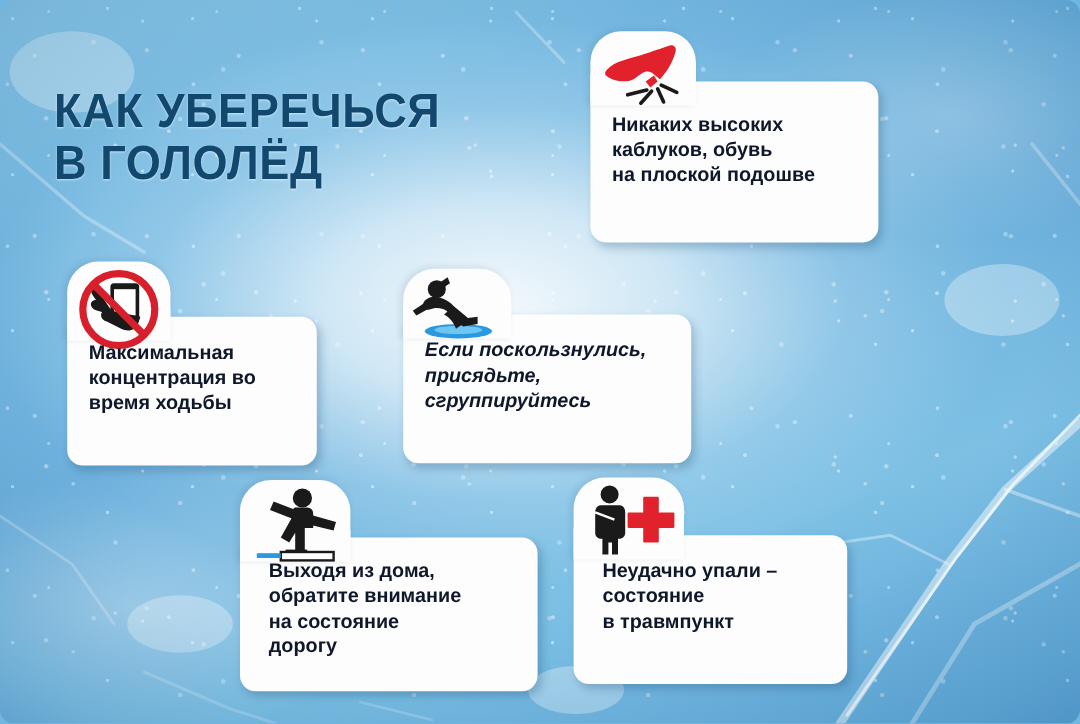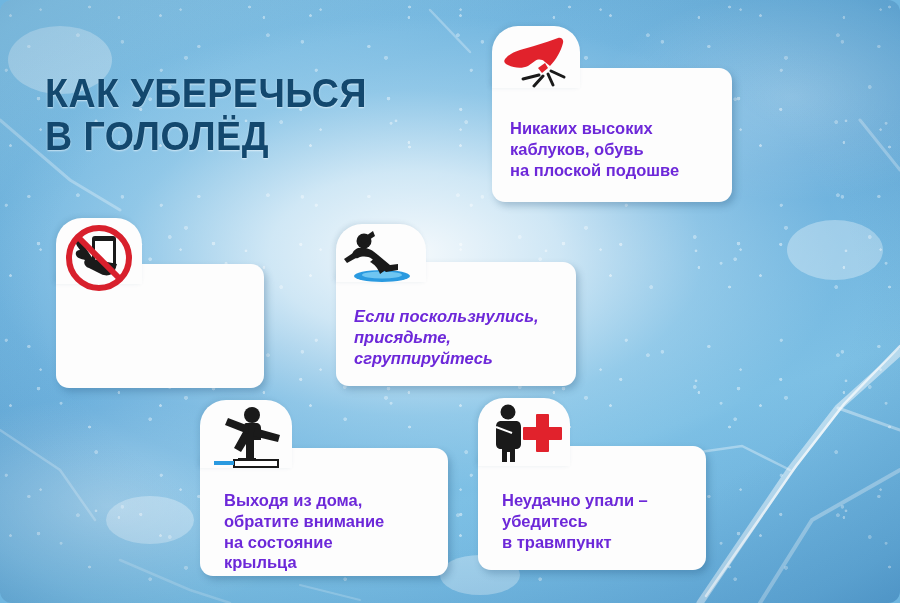--- a/index.html
+++ b/index.html
@@ -64,23 +64,23 @@
   }
   .card .tab{
     position:absolute;left:0;background:#fdfdfd;
     border-radius:26px 26px 0 0;
     box-shadow:-2px -1px 5px rgba(25,70,110,.12);
   }
   .card .tab-fill{position:absolute;left:0;background:#fdfdfd;}
   .card .icon{position:absolute;z-index:3;}
   .card .txt{
     position:absolute;z-index:4;
-    color:#6d28d9;font-weight:bold;
+    color:#0f172a;font-weight:bold;
     font-family:"Liberation Sans","DejaVu Sans",sans-serif;
-    line-height:1.26;white-space:pre-line;margin-top:24px;
+    line-height:1.26;white-space:pre-line;
   }
 </style>
 </head>
 <body>
 
 <div id="stage">
 
   <svg class="ice-cracks" width="900" height="603" viewBox="0 0 900 603">
     <g stroke="#ffffff" fill="none" stroke-linecap="round">
       <path d="M700 603 L790 470 L838 408 L900 352" stroke-width="7" opacity=".5"></path>
@@ -134,20 +134,23 @@
     <svg class="icon" style="left:5px;top:-42px;" width="76" height="72" viewBox="0 0 76 72">
       <g transform="translate(6,4)">
         <path d="M28 10 L46 10 C48 10 49 11 49 13 L49 40 C49 42 48 43 46 43 L28 43 C26 43 25 42 25 40 L25 13 C25 11 26 10 28 10 Z" fill="#1a1a1a"></path>
         <rect x="28" y="15" width="18" height="22" fill="#ffffff"></rect>
         <path d="M20 24 C18 20 16 17 14 15 C12 13 9 14 9 17 C9 19 11 21 13 24 C10 24 8 26 9 29 C10 32 14 33 18 34 C16 37 18 41 22 42 L34 48 C40 51 46 49 48 44 L50 38 L26 33 C24 30 22 27 20 24 Z" fill="#1a1a1a"></path>
         <rect x="30" y="17" width="13" height="3" fill="#1a1a1a" opacity=".0"></rect>
       </g>
       <circle cx="38" cy="36" r="30" fill="none" stroke="#d8202c" stroke-width="6"></circle>
       <line x1="17" y1="15" x2="59" y2="57" stroke="#d8202c" stroke-width="6" stroke-linecap="butt"></line>
     </svg>
+    <div class="txt" style="left:18px;top:20px;width:186px;font-size:16.5px;">Максимальная
+концентрация во
+время ходьбы</div>
   </div>
 
   <div class="card" style="left:336px;top:262px;width:240px;height:124px;">
     <div class="tab" style="left:0;top:-38px;width:90px;height:58px;"></div>
     <div class="tab-fill" style="top:-6px;width:90px;height:20px;"></div>
     <svg class="icon" style="left:6px;top:-34px;" width="82" height="56" viewBox="0 0 82 56">
       <ellipse cx="40" cy="48" rx="28" ry="6" fill="#2a9ae0"></ellipse>
       <ellipse cx="40" cy="47" rx="20" ry="3.4" fill="#6fc6f2"></ellipse>
       <g fill="#1a1a1a">
         <circle cx="22" cy="13" r="7.5"></circle>
@@ -173,36 +176,36 @@
         <path d="M41 22 L20 14 L17 21 L40 30 Z"></path>
         <path d="M47 24 L72 31 L70 38 L45 32 Z"></path>
         <rect x="30" y="54" width="18" height="4"></rect>
       </g>
       <rect x="26" y="56" width="44" height="7" fill="#ffffff" stroke="#1a1a1a" stroke-width="2"></rect>
       <rect x="6" y="57" width="20" height="4" fill="#2a9ae0"></rect>
     </svg>
     <div class="txt" style="left:24px;top:18px;width:220px;font-size:16.5px;">Выходя из дома,
 обратите внимание
 на состояние
-крыльца</div>
+дорогу</div>
   </div>
 
   <div class="card" style="left:478px;top:446px;width:228px;height:124px;">
     <div class="tab" style="left:0;top:-48px;width:92px;height:68px;"></div>
     <div class="tab-fill" style="top:-6px;width:92px;height:20px;"></div>
     <svg class="icon" style="left:8px;top:-44px;" width="88" height="64" viewBox="0 0 88 64">
       <g fill="#1a1a1a">
         <circle cx="22" cy="10" r="7.5"></circle>
         <path d="M15 19 L30 19 C33 19 35 21 35 25 L35 42 C35 45 33 47 30 47 L29 47 L29 60 L24 60 L24 50 L21 50 L21 60 L16 60 L16 47 L15 47 C12 47 10 45 10 42 L10 25 C10 21 12 19 15 19 Z"></path>
       </g>
       <path d="M11 27 L24 27 L24 36 L11 36 Z" fill="#1a1a1a"></path>
       <path d="M10 25 L26 31" stroke="#ffffff" stroke-width="2" fill="none"></path>
       <g fill="#e1222c">
         <rect x="50" y="12" width="13" height="38" rx="1"></rect>
         <rect x="37" y="25" width="39" height="13" rx="1"></rect>
       </g>
     </svg>
     <div class="txt" style="left:24px;top:20px;width:200px;font-size:16.5px;">Неудачно упали  –
-убедитесь
+состояние
 в травмпункт</div>
   </div>
 
 </div>
 
 </body></html>

